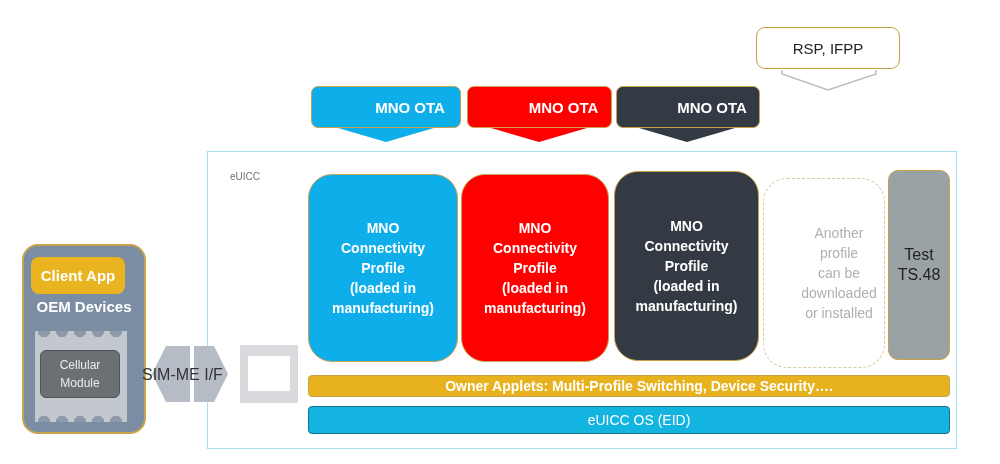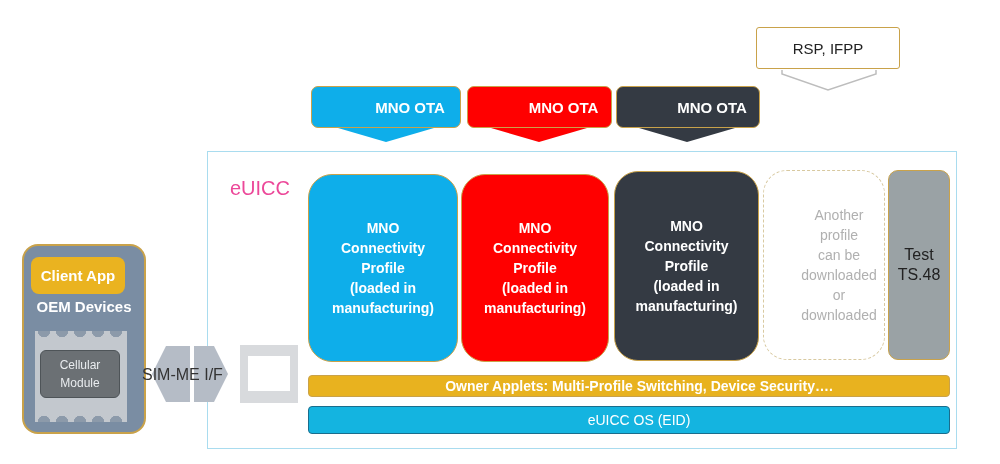--- a/index.html
+++ b/index.html
@@ -8,25 +8,25 @@
   .abs { position:absolute; box-sizing:border-box; }
   .bold { font-weight:bold; }
   .center { display:flex; align-items:center; justify-content:center; text-align:center; }
 
   
   .ota { top:86px; height:42px; border:1.5px solid #c9a24a; border-radius:7px;
          color:#fff; font-size:15px; font-weight:bold;padding-left:48px; }
   .ota-tail { width:0; height:0; border-left:48px solid transparent; border-right:48px solid transparent;
               border-top:14px solid; }
   .rsp { left:756px; top:27px; width:144px; height:42px; background:#fff;
-         border:1.5px solid #c9a24a; border-radius:3px; font-size:15px; color:#222; }
+         border:1.5px solid #c9a24a; border-radius:9px; font-size:15px; color:#222; }
 
   
   .euicc { left:207px; top:151px; width:750px; height:298px; border:1.5px solid #a9dcef; }
-  .euicc-label { left:230px; top:177px; color:#ec4899; font-size:20px; }
+  .euicc-label { left:230px; top:171px; color:#737373; font-size:10px; }
 
   .profile { top:174px; height:188px; border-radius:24px; border:1.5px solid #c9a24a;
              font-size:14px; font-weight:bold; line-height:20px; color:#fff; padding:6px; }
   .another { border:1.5px dashed #d8c9a0; background:#fff; color:#b0b0b0; font-weight:normal; }
   .test { left:888px; top:170px; width:62px; height:190px; background:#9aa2a5;
           border:1.5px solid #c9a24a; border-radius:10px; color:#222; font-size:16px; line-height:20px; }
 
   .bar { left:308px; width:642px; height:22px; border-radius:4px; font-size:14px; color:#fff;padding-left:20px; }
   .applets { top:375px; background:#e8b21f; border:1px solid #c9a24a; }
   .os { top:406px; height:28px; background:#14b4e0; border:1px solid #1a6d8c; }
@@ -95,27 +95,27 @@
 </div>
 <div class="abs profile center" style="left: 614px; width: 145px; top: 171px; height: 190px; background: rgb(52, 58, 67);">
   <div>
       <div>MNO</div>
       <div>Connectivity</div>
       <div>Profile</div>
       <div>(loaded in</div>
       <div>manufacturing)</div>
     </div>
 </div>
-<div class="abs profile another center" style="left:763px;width:122px;top:170px;height:190px;padding-left:36px;">
+<div class="abs profile another center" style="left:763px;width:122px;top:178px;height:190px;padding-left:36px;">
   <div>
       <div>Another</div>
       <div>profile</div>
       <div>can be</div>
       <div>downloaded</div>
-      <div>or downloaded</div>
+      <div>or installed</div>
     </div>
 </div>
 <div class="abs test center">
   <div>
       <div>Test</div>
       <div>TS.48</div>
     </div>
 </div>
 
 <div class="abs bar applets center bold">

